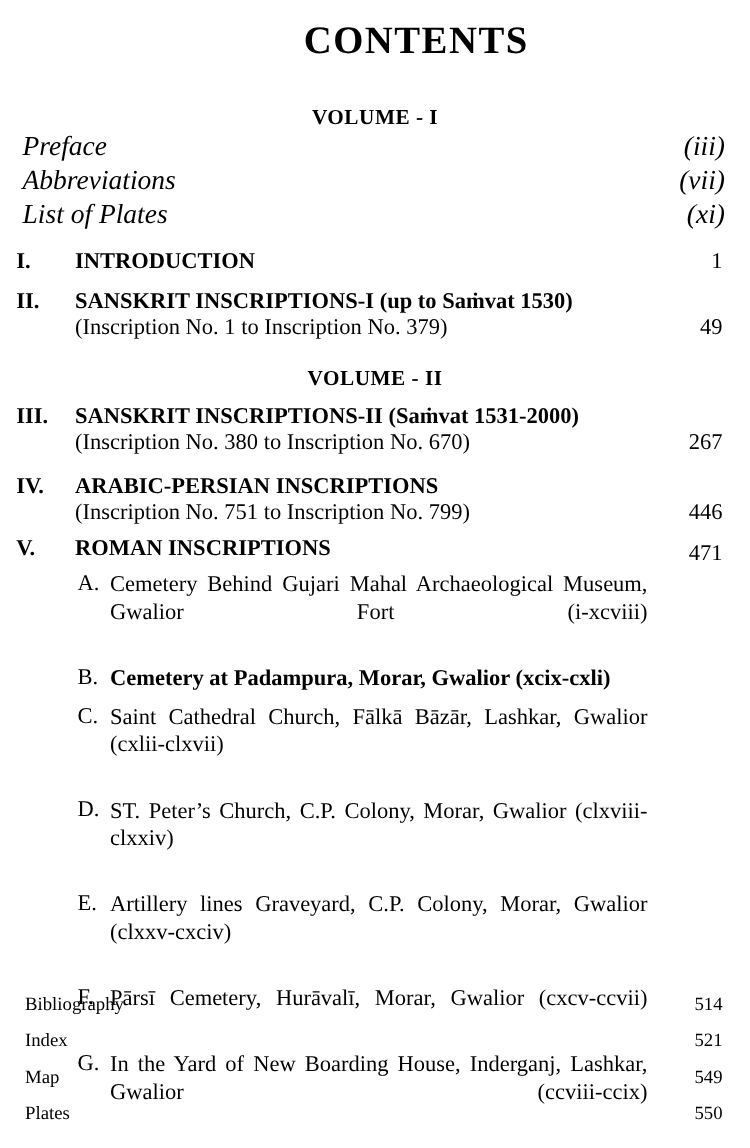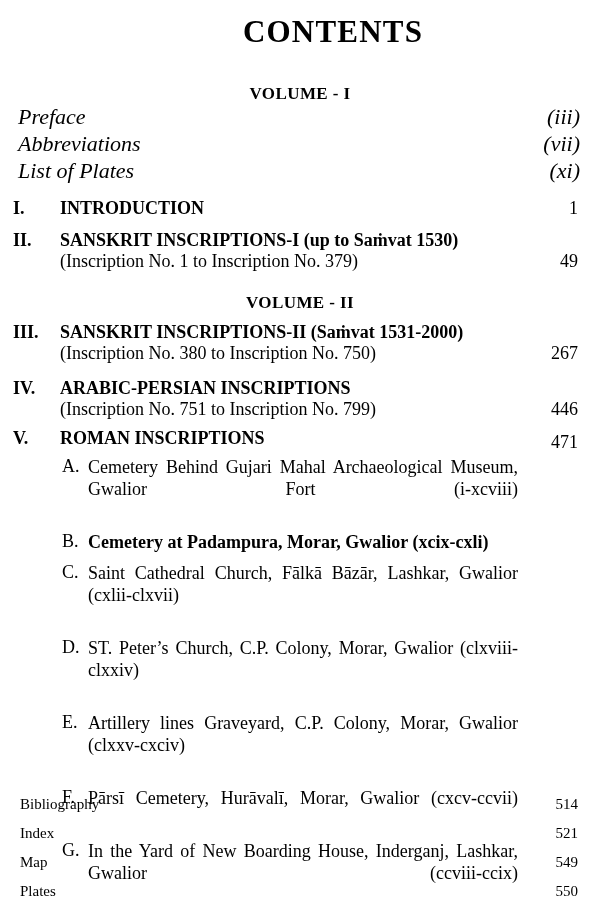--- a/index.html
+++ b/index.html
@@ -221,21 +221,21 @@
     <span class="sec-title">SANSKRIT INSCRIPTIONS-I (up to Saṁvat 1530)</span>
     <span class="sec-sub">(Inscription No. 1 to Inscription No. 379)</span>
     <span class="sec-page">49</span>
   </div>
 
   <div class="volume-heading" id="vol-2">VOLUME - II</div>
 
   <div class="section" id="sec-3">
     <span class="sec-num">III.</span>
     <span class="sec-title">SANSKRIT INSCRIPTIONS-II (Saṁvat 1531-2000)</span>
-    <span class="sec-sub">(Inscription No. 380 to Inscription No. 750)</span>
+    <span class="sec-sub">(Inscription No. 380 to Inscription No. 670)</span>
     <span class="sec-page">267</span>
   </div>
 
   <div class="section" id="sec-4">
     <span class="sec-num">IV.</span>
     <span class="sec-title">ARABIC-PERSIAN INSCRIPTIONS</span>
     <span class="sec-sub">(Inscription No. 751 to Inscription No. 799)</span>
     <span class="sec-page">446</span>
   </div>
 

